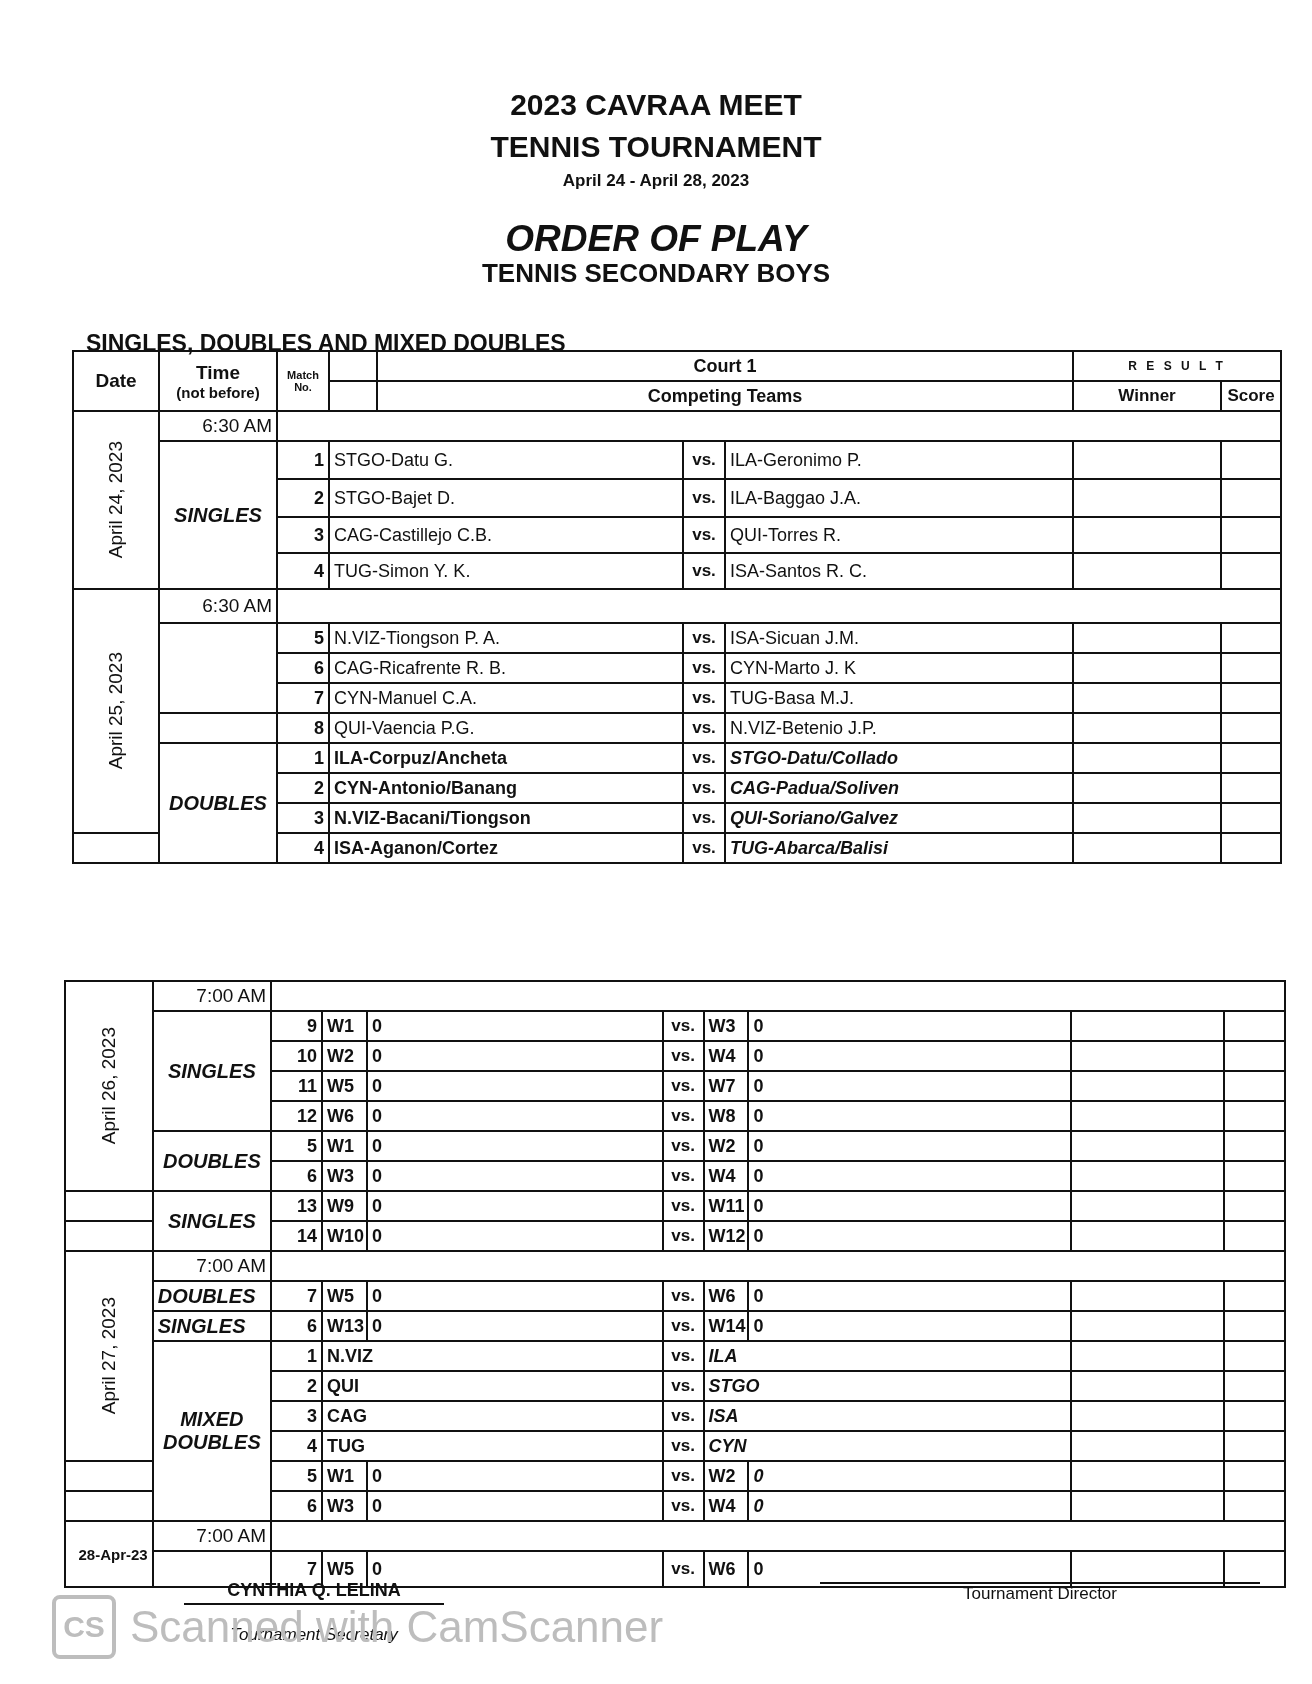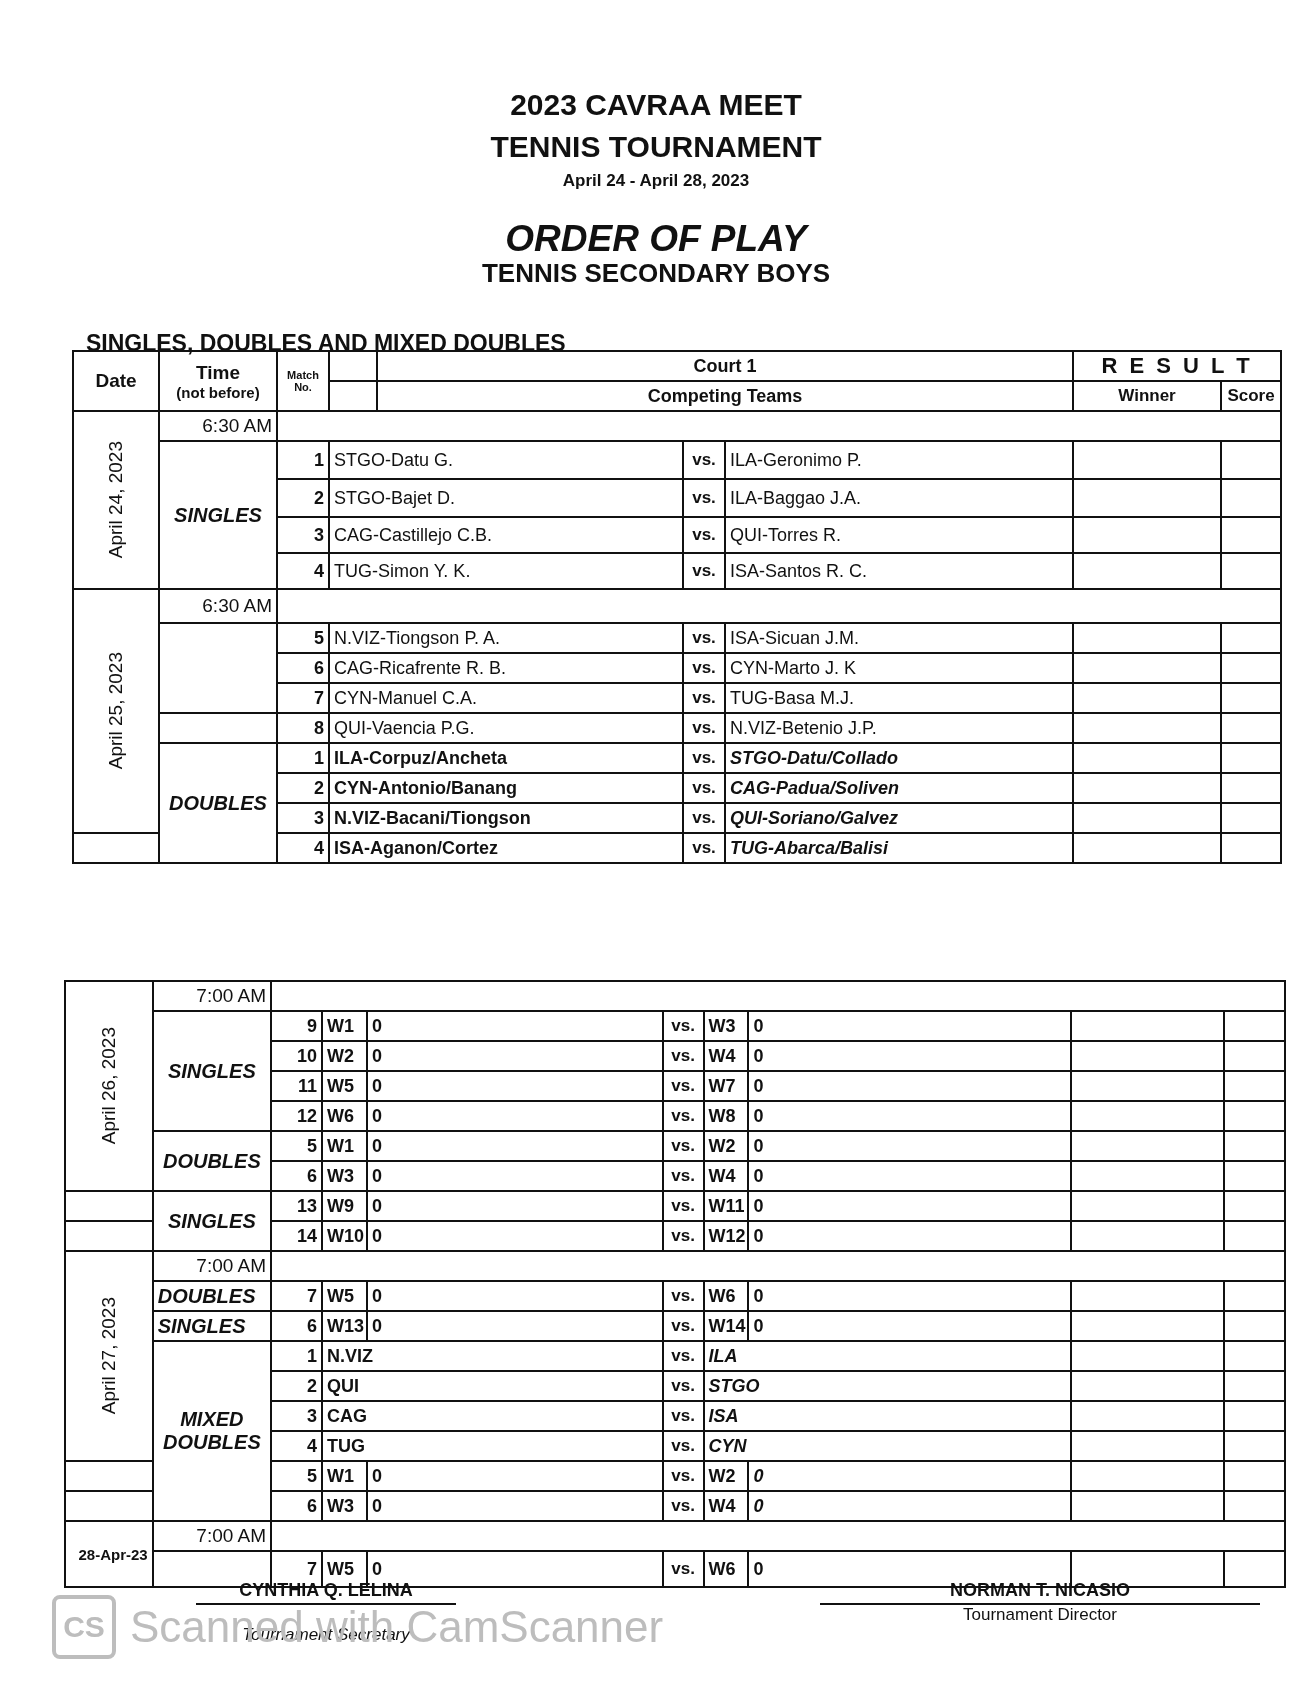--- a/index.html
+++ b/index.html
@@ -61,21 +61,21 @@
     <td rowspan="2" class="hd">
           <div style="font-size:19px">Time</div>
           <div style="font-size:15px">(not before)</div>
         </td>
     <td rowspan="2" class="hd small">
           <div>Match</div>
           <div>No.</div>
         </td>
     <td style="height:20px"></td>
     <td colspan="3" class="hd">Court 1</td>
-    <td colspan="2" class="hd" style="letter-spacing:3px;font-size:22px">R E S U L T</td>
+    <td colspan="2" class="hd" style="letter-spacing:3px;font-size:12px">R E S U L T</td>
   </tr>
   <tr>
     <td style="height:20px"></td>
     <td colspan="3" class="hd">Competing Teams</td>
     <td class="hd" style="font-size:17px">Winner</td>
     <td class="hd" style="font-size:17px">Score</td>
   </tr>
 
   <tr>
     <td rowspan="5">
@@ -404,27 +404,26 @@
     <td class="b">0</td>
     <td class="vs">vs.</td>
     <td class="b">W6</td>
     <td class="b">0</td>
     <td></td>
         <td></td>
   </tr>
 </tbody>
   </table>
 
-<div class="sig" style="left:216px;top:1580px;width:220px;">
+<div class="sig" style="left:204px;top:1580px;width:220px;">
   <div class="nm">CYNTHIA Q. LELINA</div>
   <div class="ln" style="width:260px;margin-left:-20px;"></div>
   <div class="ti i">Tournament Secretary</div>
 </div>
 <div class="sig" style="left:820px;top:1580px;width:440px;">
-  <div class="nm">NORMAN T. NICASIO</div>
   <div class="ln" style="width:440px;"></div>
   <div class="ti">Tournament Director</div>
 </div>
 
 <div class="wm">
   <span class="cs">CS</span>
   <span>Scanned with CamScanner</span>
 </div>
 
 </body></html>

